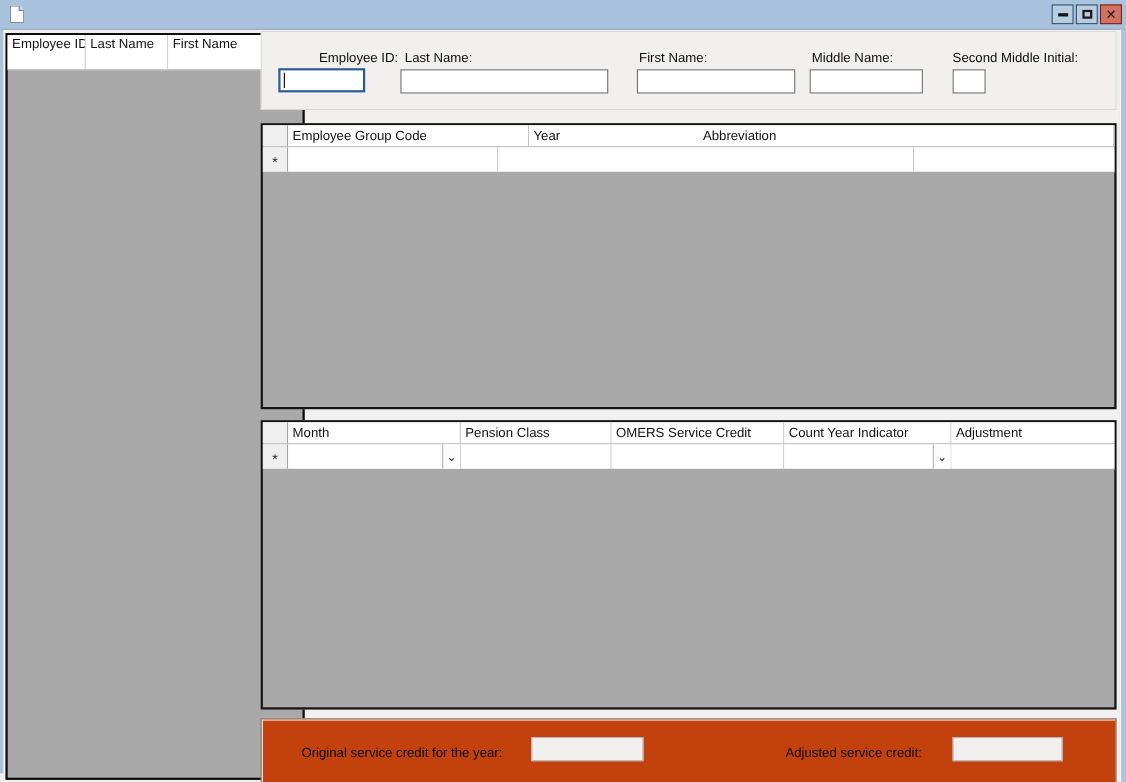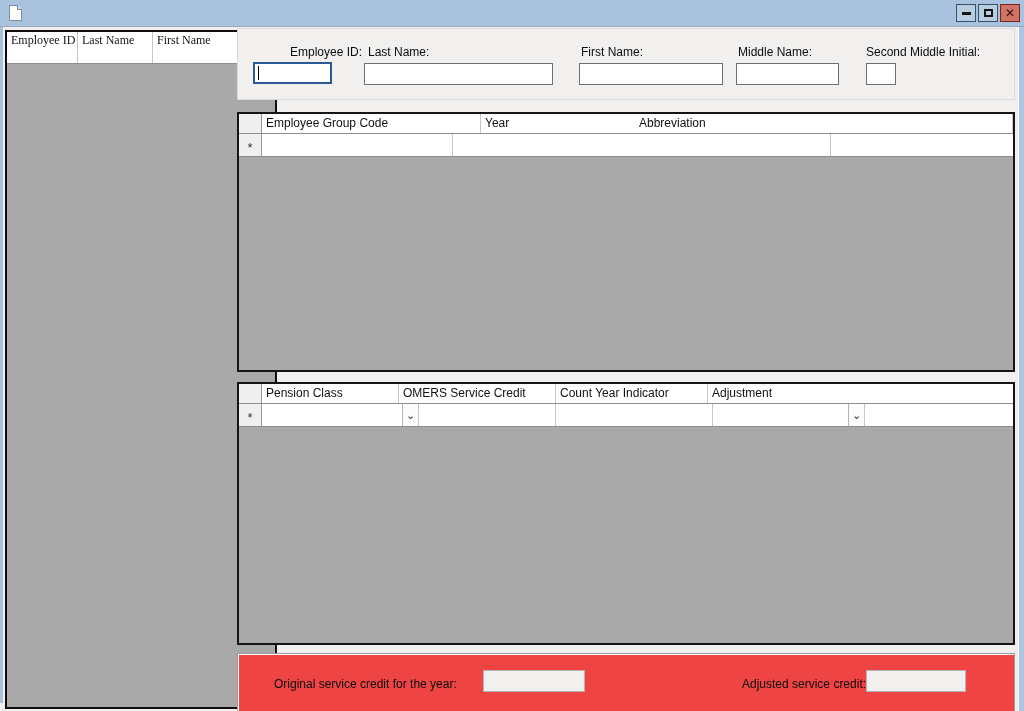--- a/index.html
+++ b/index.html
@@ -21,21 +21,21 @@
   .winbtns { position:absolute; right:4px; top:4px; display:flex; gap:2px; }
   .winbtn { width:20px; height:18px; display:flex; align-items:center; justify-content:center; }
   .btn-minmax { background:#b9cde1; border:1px solid #33506e; }
   .btn-close  { background:#cf7365; border:1px solid #77251a; color:#2f0c05;
                 font-weight:bold; font-size:12px; }
   .glyph-min { width:9px; height:3px; background:#161616; }
   .glyph-max { width:9px; height:8px; border:2px solid #161616; background:transparent; }
 
   
   .left-grid { position:absolute; left:5px; top:30px; width:272px; height:679px;
-               border:2px solid #0d0d0d; background:#a9a9a9;font-family:Liberation Serif, serif; }
+               border:2px solid #0d0d0d; background:#a9a9a9; }
   .left-grid .ghead { display:flex; height:32px; background:#ffffff; border-bottom:1px solid #8d8d8d; }
   .left-grid .hcell { padding:2px 4px; font-size:12px; line-height:1.15; border-right:1px solid #c6c6c6; background:#fff; }
 
   
   .grid-panel { position:absolute; left:237px; width:778px; border:2px solid #151515; background:#a9a9a9; }
   .ghead { display:flex; height:20px; background:#ffffff; border-bottom:1px solid #8d8d8d; }
   .hcell { padding:2px 4px; font-size:12px; white-space:nowrap; overflow:hidden;
            border-right:1px solid #c6c6c6; background:#fff; }
   .rowhdr { flex:none; width:23px; background:#efefef; border-right:1px solid #9a9a9a;
             display:flex; align-items:center; justify-content:center; }
@@ -53,21 +53,21 @@
   .form-panel { position:absolute; left:237px; top:28px; width:778px; height:72px;
                 background:#f1f0ef; border:1px solid #dadada; }
   .f-label { position:absolute; font-size:12px; color:#0c0c0c; white-space:nowrap; }
   .f-input { position:absolute; height:22px; background:#fff; border:1px solid #707070;
              font-family:inherit; font-size:12px; padding:0 3px; }
   .f-input.focused { border:2px solid #2a5a93; }
   .caret { position:absolute; width:1px; height:14px; background:#000; }
 
   
   .summary-panel { position:absolute; left:237px; top:653px; width:778px; height:58px;
-                   background:#ef4444; border:1px solid #9b9b9b; border-bottom:none;
+                   background:#c2410c; border:1px solid #9b9b9b; border-bottom:none;
                    box-shadow: inset 0 1px 0 #ffffff, inset 1px 0 0 #ffffff; }
   .s-label { position:absolute; font-size:12px; color:#0c0c0c; white-space:nowrap; }
   .s-input { position:absolute; height:22px; background:#f1f0ef; border:1px solid #b4b4b4;
              font-family:inherit; font-size:12px; padding:0 3px; }
 
   
   .border-left  { position:absolute; left:0; top:27px; width:3px; height:676px; background:#a9c3de; }
   .border-right { position:absolute; right:0; top:27px; width:6px; height:684px; background:#aac6e2; border-left:1px solid #fff; }
 </style>
 </head>
@@ -134,20 +134,21 @@
       </div>
       <div class="cell" style="width:191px;"></div>
       <div class="cell" style="width:378px;"></div>
       <div class="cell" style="flex:1; border-right:none;"></div>
     </div>
   </div>
 
   <div class="grid-panel" style="top:382px; height:263px;">
     <div class="ghead">
       <div class="rowhdr"></div>
+      <div class="hcell" style="width:157px;">Month</div>
       <div class="hcell" style="width:137px;">Pension Class</div>
       <div class="hcell" style="width:157px;">OMERS Service Credit</div>
       <div class="hcell" style="width:152px;">Count Year Indicator</div>
       <div class="hcell" style="flex:1; border-right:none;">Adjustment</div>
     </div>
     <div class="grow">
       <div class="rowhdr">
         <span class="star">*</span>
       </div>
       <div class="cell" style="width:157px; padding:0;">
@@ -168,17 +169,17 @@
           </div>
         </div>
       </div>
       <div class="cell" style="flex:1; border-right:none;"></div>
     </div>
   </div>
 
   <div class="summary-panel">
     <div class="s-label" style="left:36px; top:23px;">Original service credit for the year:</div>
     <input class="s-input" style="left: 245px; top: 16px; width: 102px;" value="">
-    <div class="s-label" style="left:476px; top:23px;margin-left:28px;">Adjusted service credit:</div>
+    <div class="s-label" style="left:476px; top:23px;">Adjusted service credit:</div>
     <input class="s-input" style="left: 628px; top: 16px; width: 100px;" value="">
   </div>
 
 </div>
 
 </body></html>

